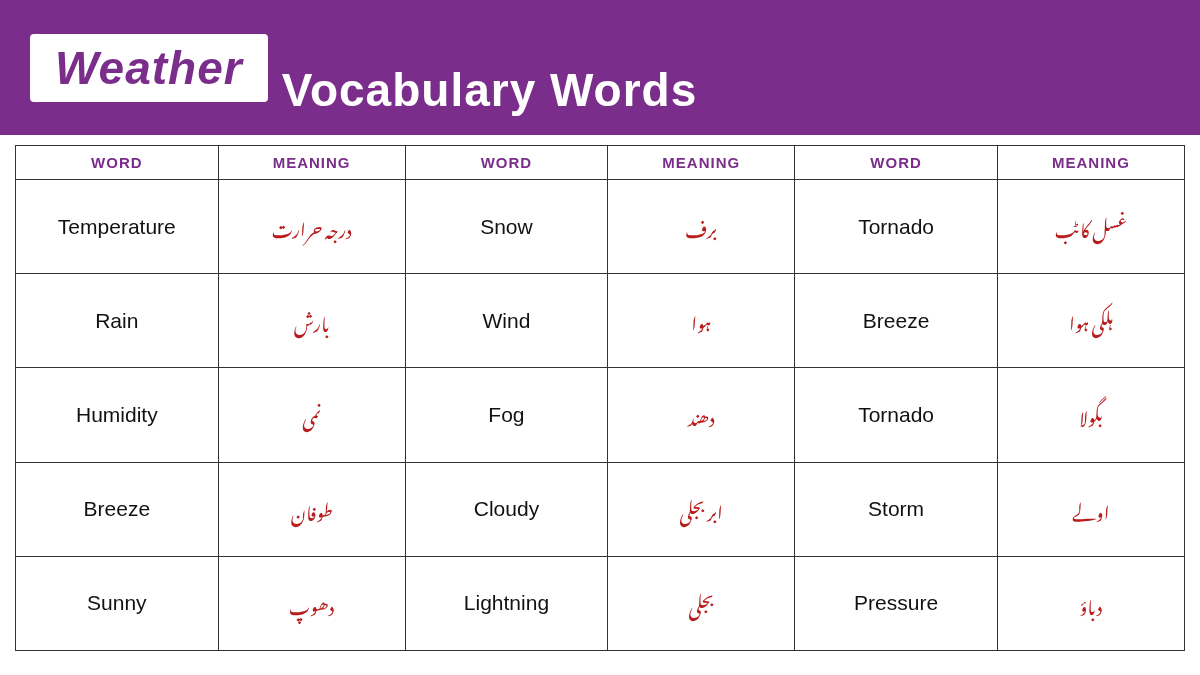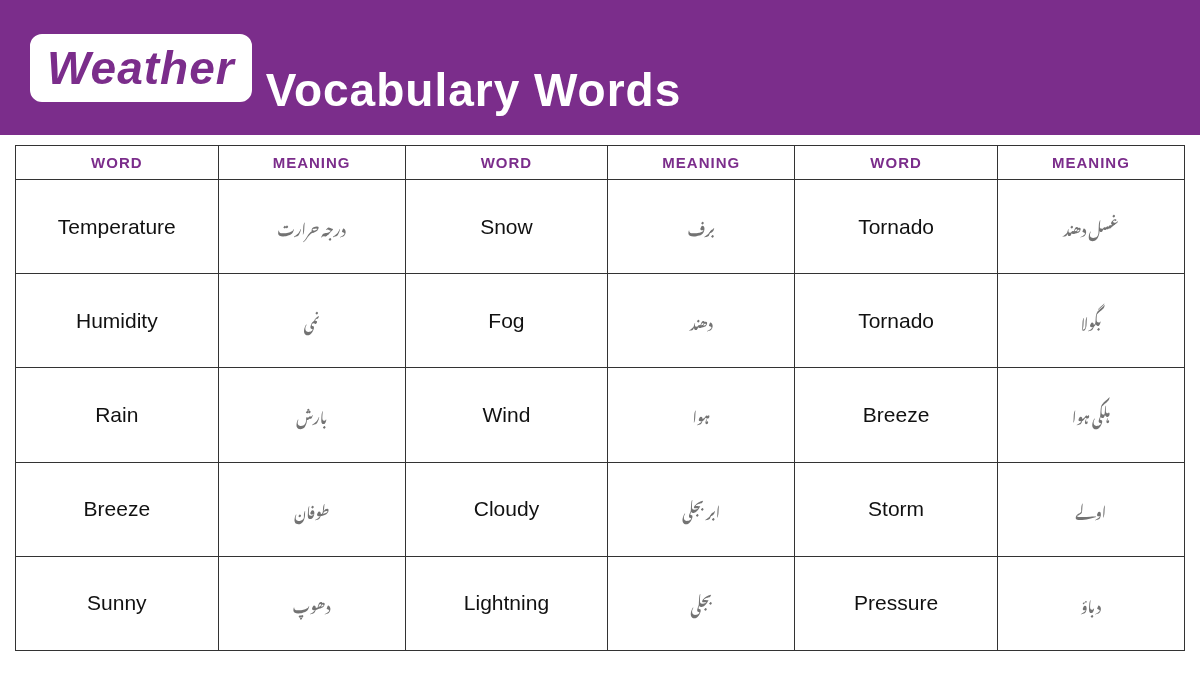--- a/index.html
+++ b/index.html
@@ -28,22 +28,22 @@
     .header-banner {
       background-color: #7b2d8b;
       padding: 18px 30px;
       display: flex;
       align-items: center;
     }
 
     .header-weather-box {
       background: #ffffff;
       border: 3px solid #ffffff;
-      border-radius: 12px;
-      padding: 4px 14px;
+      border-radius: 4px;
+      padding: 4px 22px;
       margin-right: 14px;
     }
 
     .header-weather-text {
       font-size: 46px;
       font-weight: 900;
       color: #7b2d8b;
       font-style: italic;
       letter-spacing: 1px;
     }
@@ -90,25 +90,24 @@
       vertical-align: middle;
     }
 
     .word-col {
       font-size: 21px;
       font-weight: 400;
       color: #111;
     }
 
     .meaning-col {
-      font-size: 14px;
-      color: #737373;
+      font-size: 18px;
+      color: #b91c1c;
       font-family: 'Noto Nastaliq Urdu', 'Urdu Typesetting', Arial, serif;
       direction: rtl;
-      font-weight: bold;
     }
 
     col.word { width: 13%; }
     col.meaning { width: 12%; }
   </style>
 </head>
 <body>
 
 <div class="page-wrapper">
 
@@ -139,37 +138,37 @@
           <th>MEANING</th>
         </tr>
       </thead>
       <tbody id="table-body">
       <tr>
             <td class="word-col">Temperature</td>
             <td class="meaning-col">درجہ حرارت</td>
             <td class="word-col">Snow</td>
             <td class="meaning-col">برف</td>
             <td class="word-col">Tornado</td>
-            <td class="meaning-col">غسل دھند</td>
+            <td class="meaning-col">غسل کاٹب</td>
+          </tr>
+          <tr>
+            <td class="word-col">Rain</td>
+            <td class="meaning-col">بارش</td>
+            <td class="word-col">Wind</td>
+            <td class="meaning-col">ہوا</td>
+            <td class="word-col">Breeze</td>
+            <td class="meaning-col">ہلکی ہوا</td>
           </tr>
           <tr>
             <td class="word-col">Humidity</td>
             <td class="meaning-col">نمی</td>
             <td class="word-col">Fog</td>
             <td class="meaning-col">دھند</td>
             <td class="word-col">Tornado</td>
             <td class="meaning-col">بگولا</td>
-          </tr>
-          <tr>
-            <td class="word-col">Rain</td>
-            <td class="meaning-col">بارش</td>
-            <td class="word-col">Wind</td>
-            <td class="meaning-col">ہوا</td>
-            <td class="word-col">Breeze</td>
-            <td class="meaning-col">ہلکی ہوا</td>
           </tr>
           <tr>
             <td class="word-col">Breeze</td>
             <td class="meaning-col">طوفان</td>
             <td class="word-col">Cloudy</td>
             <td class="meaning-col">ابر بجلی</td>
             <td class="word-col">Storm</td>
             <td class="meaning-col">اولے</td>
           </tr>
           <tr>

